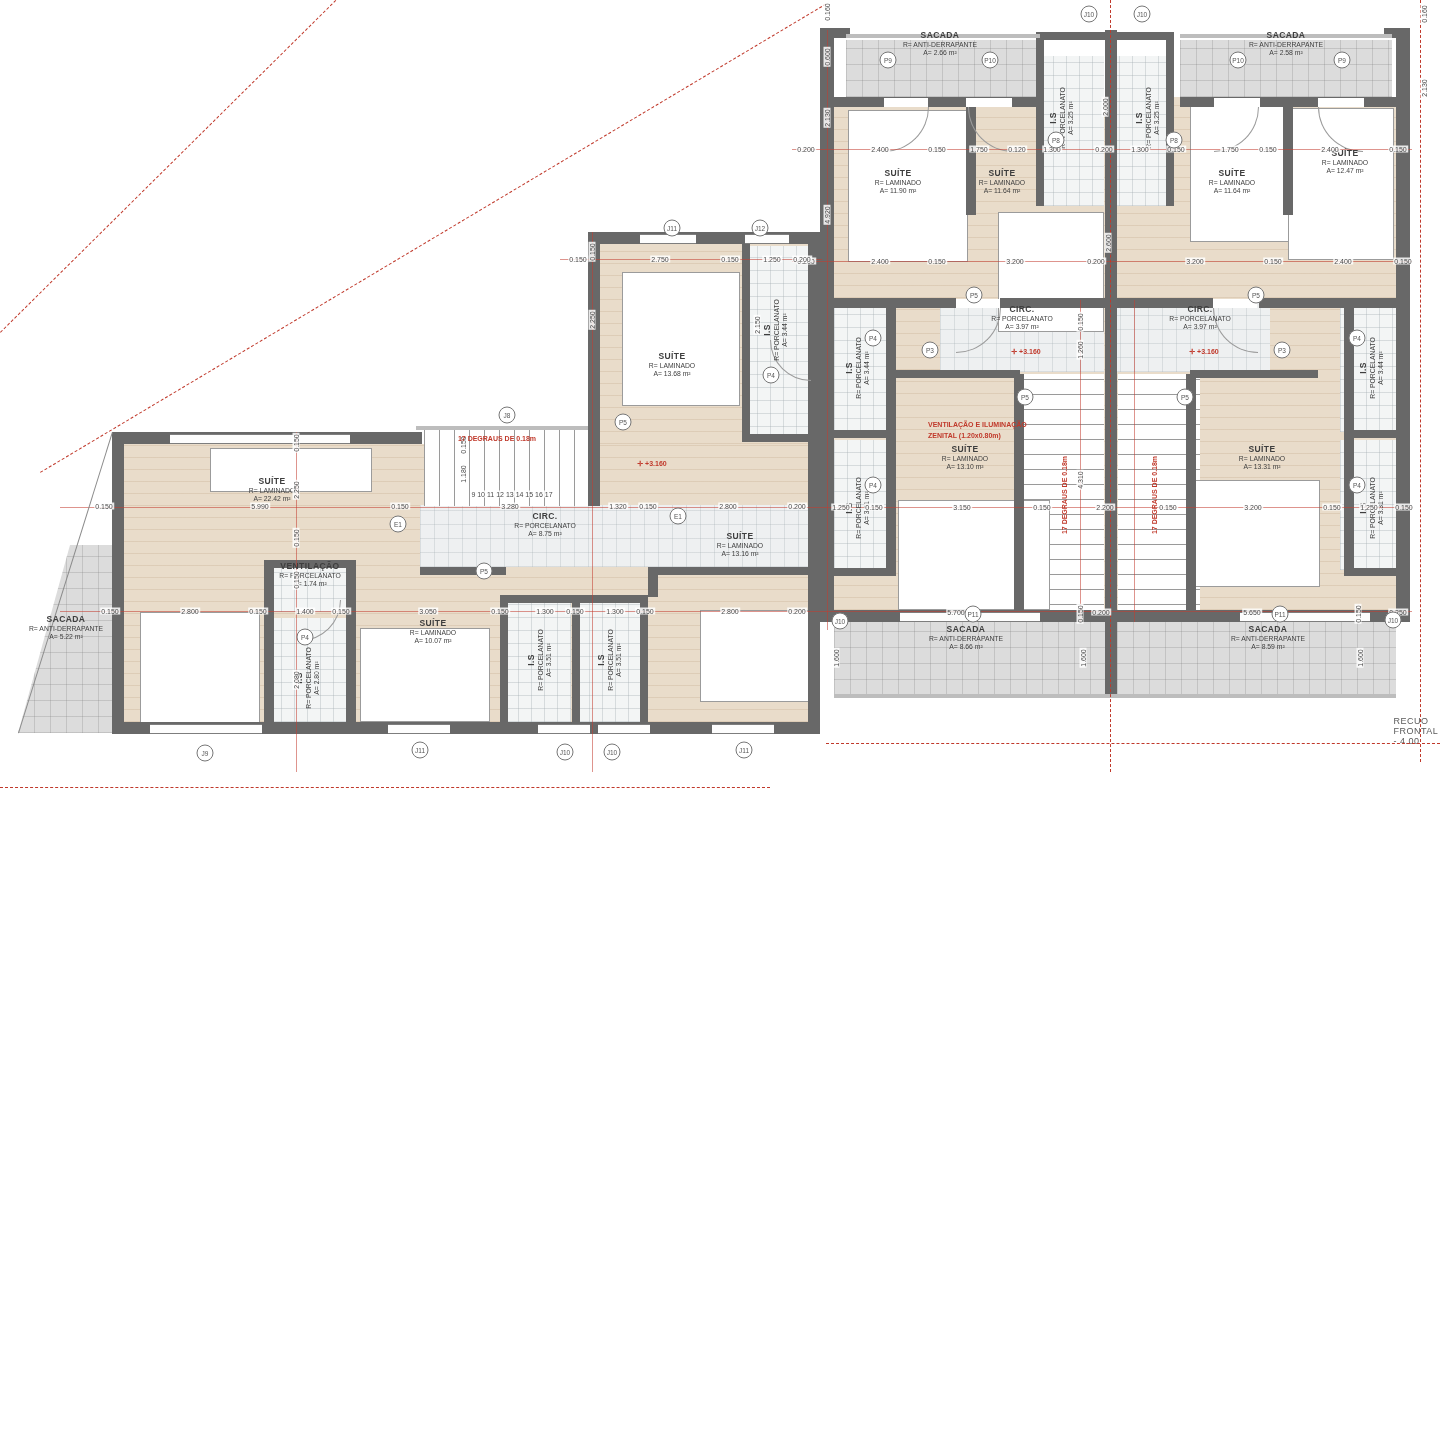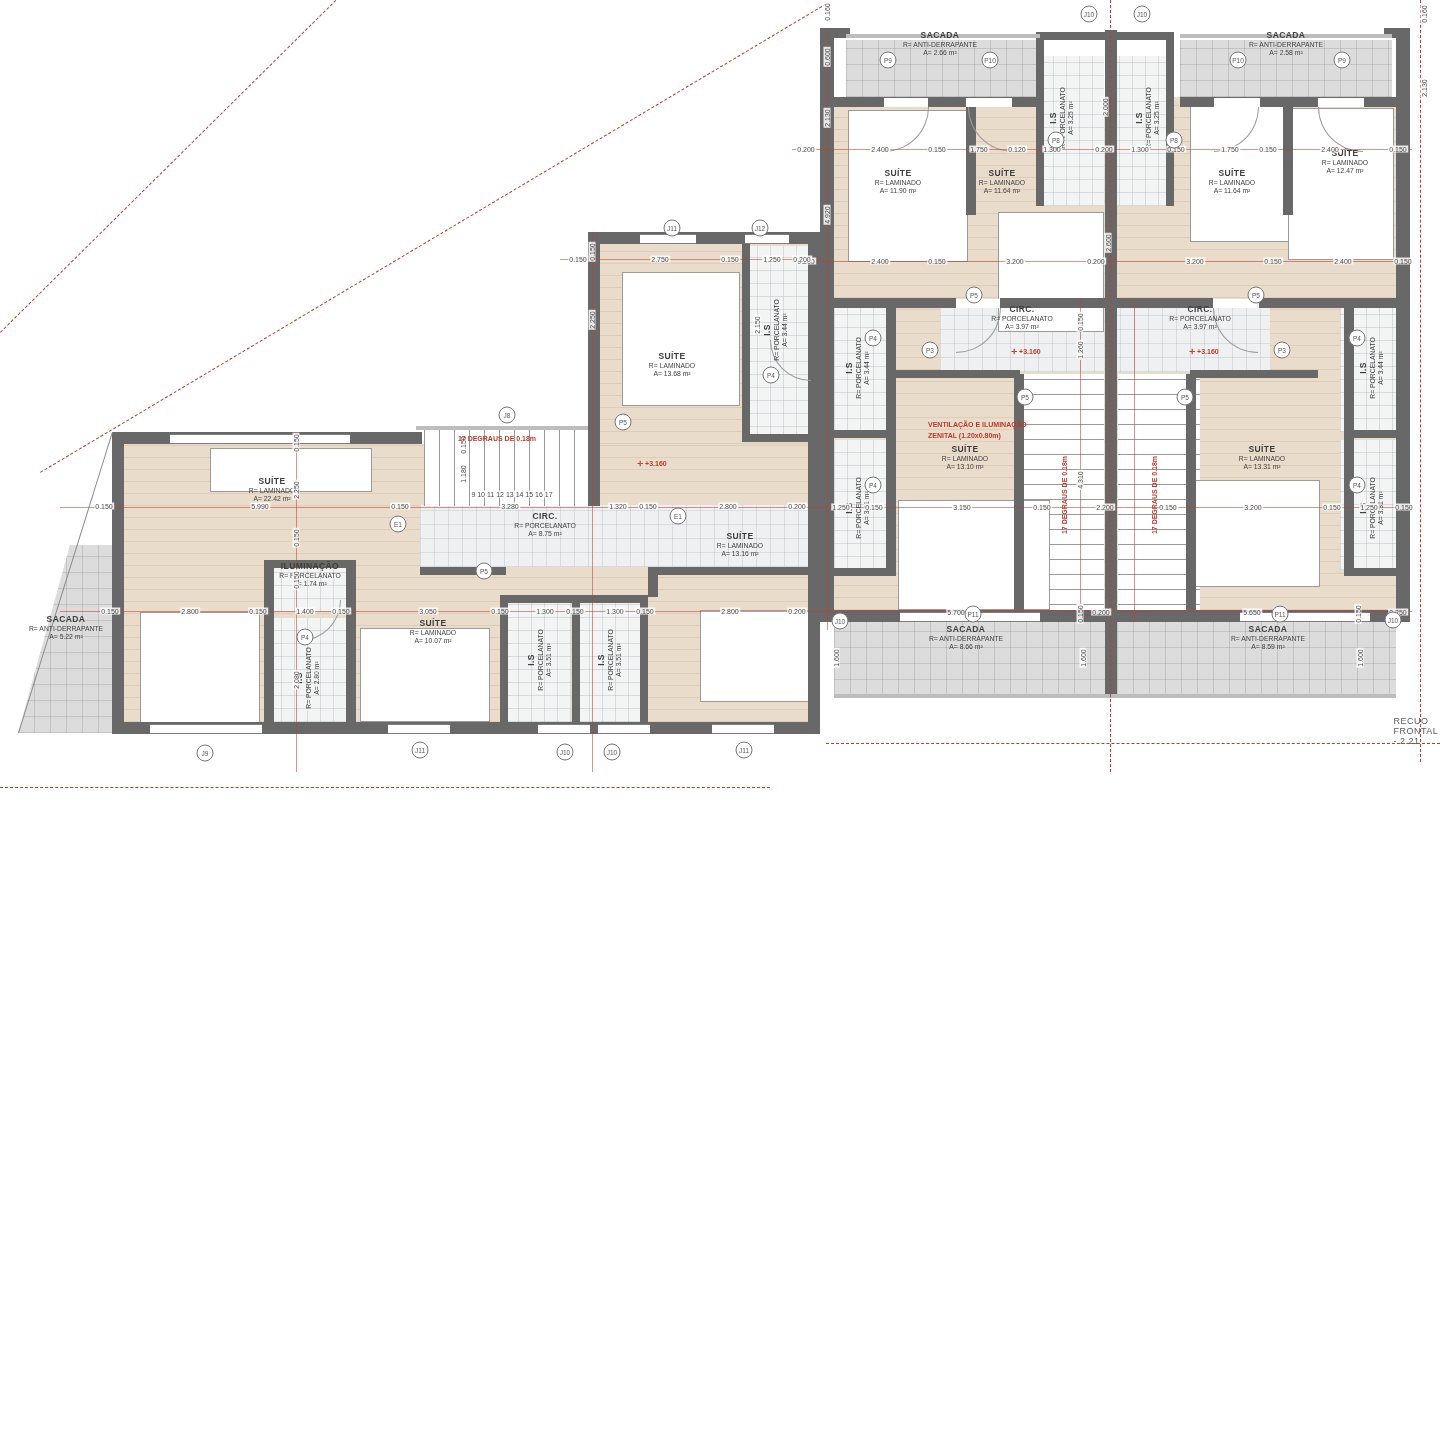--- a/index.html
+++ b/index.html
@@ -39,21 +39,21 @@
   .rednote{position:absolute;color:#c0392b;font-size:7px;font-weight:bold;white-space:nowrap;
        transform:translate(-50%,-50%);}
   .rednote.v{transform:translate(-50%,-50%) rotate(-90deg);}
   .rednote.l{transform:translate(0,-50%);}
   .recuo{position:absolute;font-size:9px;color:#5a5a5a;letter-spacing:.5px;transform:translate(-100%,-50%);}
 </style>
 </head>
 <body>
 
 <div id="plan">
-  <div class="recuo" style="left:1438px;top:731px">RECUO FRONTAL - 2.21</div>
+  <div class="recuo" style="left:1438px;top:731px">RECUO FRONTAL - 4.00</div>
 <div class="abs beige" style="left: 834px; top: 97px; width: 271px; height: 513px;"></div>
     <div class="abs beige" style="left: 1106px; top: 97px; width: 290px; height: 513px;"></div>
     <div class="abs beige" style="left: 124px; top: 444px; width: 684px; height: 278px;"></div>
     <div class="abs beige" style="left: 600px; top: 244px; width: 208px; height: 200px;"></div>
     <div class="abs wet" style="left: 268px; top: 562px; width: 84px; height: 50px;"></div>
     <div class="abs wet" style="left: 268px; top: 618px; width: 84px; height: 104px;"></div>
     <div class="abs wet" style="left: 505px; top: 597px; width: 66px; height: 125px;"></div>
     <div class="abs wet" style="left: 576px; top: 597px; width: 66px; height: 125px;"></div>
     <div class="abs wet" style="left: 744px; top: 246px; width: 64px; height: 194px;"></div>
     <div class="abs wet" style="left: 1040px; top: 48px; width: 64px; height: 158px;"></div>
@@ -198,21 +198,21 @@
       <div class="t1">SUÍTE</div>
       <div class="t2">R= LAMINADO</div>
       <div class="t2">A= 13.68 m²</div>
     </div>
     <div class="room" style="left: 776px; top: 330px; transform: translate(-50%, -50%) rotate(-90deg);">
       <div class="t1">I.S</div>
       <div class="t2">R= PORCELANATO</div>
       <div class="t2">A= 3.44 m²</div>
     </div>
     <div class="room" style="left: 310px; top: 575px; transform: translate(-50%, -50%);">
-      <div class="t1">ILUMINAÇÃO</div>
+      <div class="t1">VENTILAÇÃO</div>
       <div class="t2">R= PORCELANATO</div>
       <div class="t2">A= 1.74 m²</div>
     </div>
     <div class="room" style="left: 433px; top: 632px; transform: translate(-50%, -50%);">
       <div class="t1">SUÍTE</div>
       <div class="t2">R= LAMINADO</div>
       <div class="t2">A= 10.07 m²</div>
     </div>
     <div class="room" style="left: 308px; top: 678px; transform: translate(-50%, -50%) rotate(-90deg);">
       <div class="t1">I.S</div>

